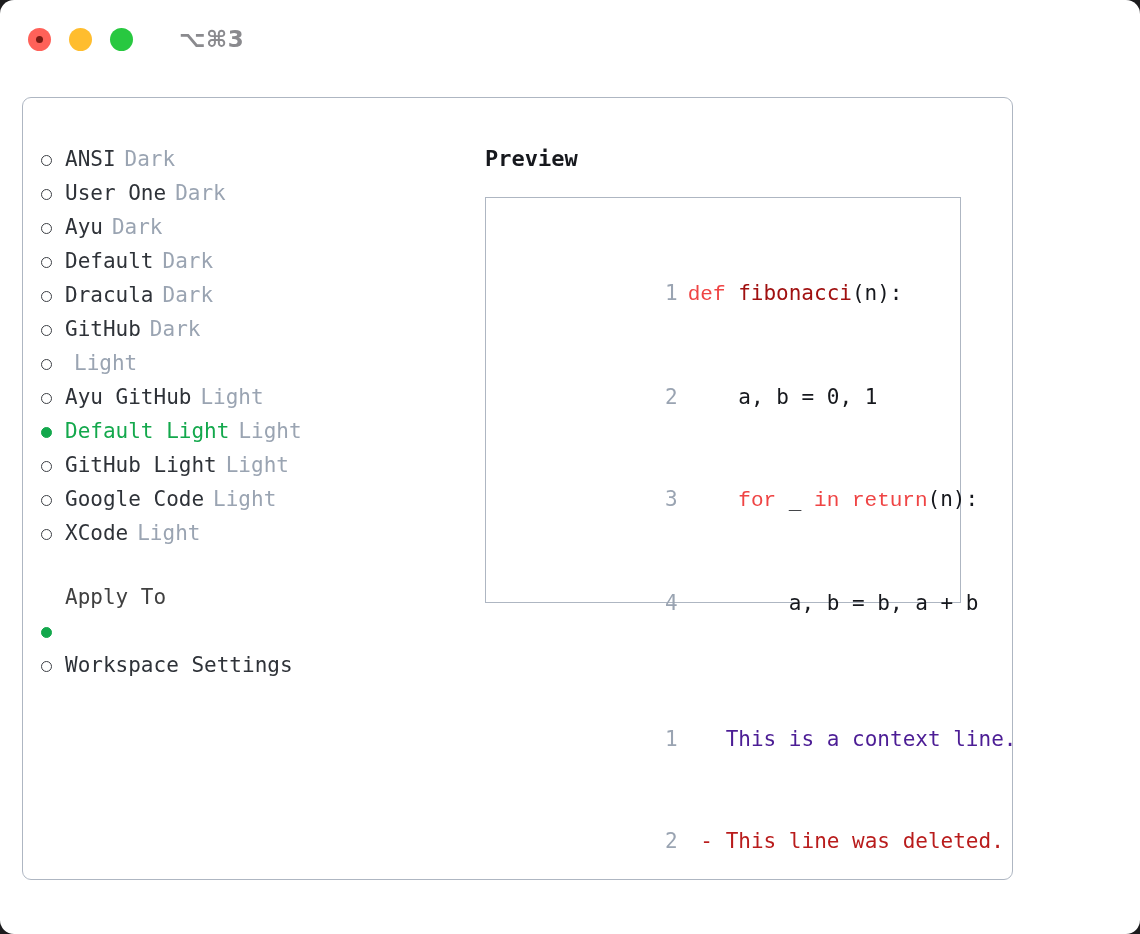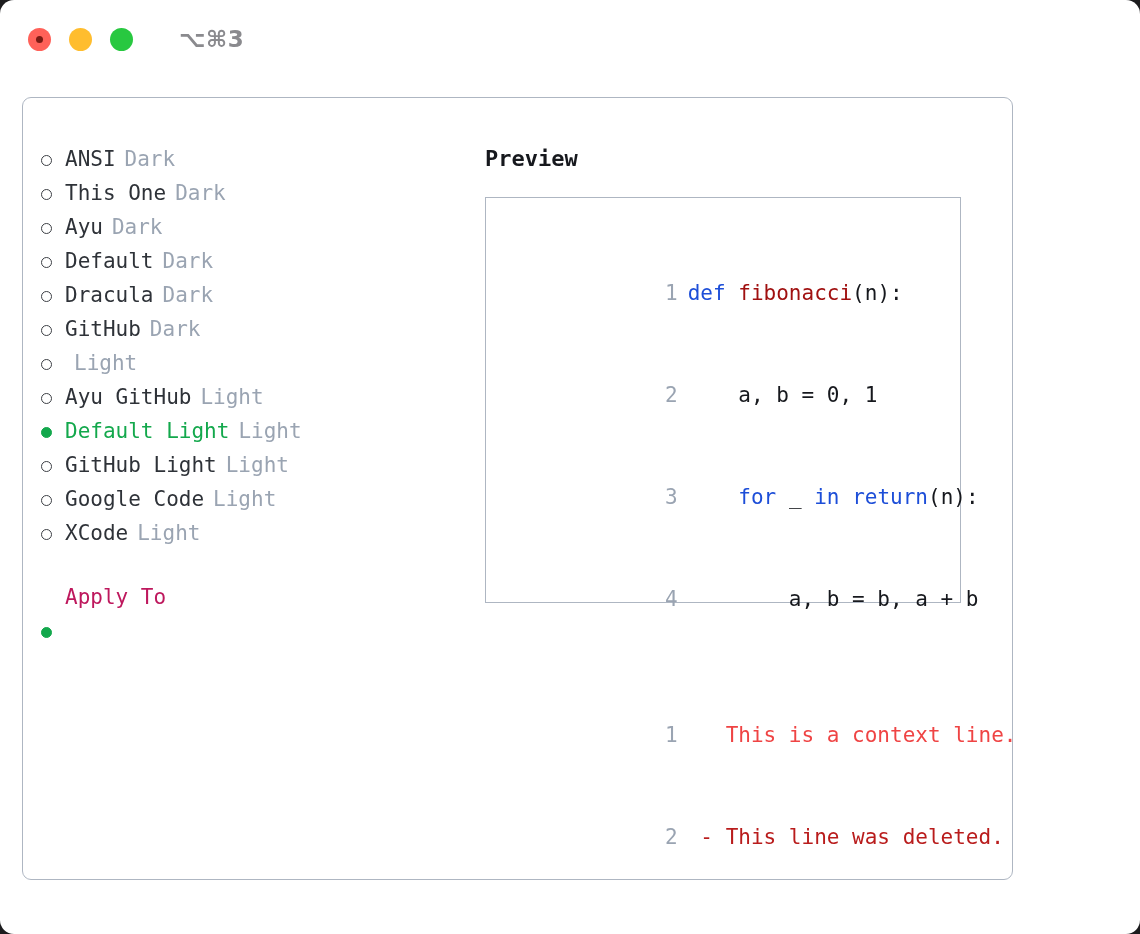--- a/index.html
+++ b/index.html
@@ -133,21 +133,21 @@
   .row.selected .marker::before {
     border-color: #13a84c;
     background: #13a84c;
   }
   .row .name { color: #2e3238; }
   .row.selected .name { color: #13a84c; }
   .row .cat  { color: #9aa4b2; margin-left: 9px; }
 
   .group-label {
     font-size: 21px;
-    color: #be185d;
+    color: #404040;
     line-height: 34px;
     padding-left: 26px;
     white-space: pre;
   }
 
   .spacer { height: 30px; }
 
   
   .preview-title {
     font-size: 22px;
@@ -169,24 +169,24 @@
     line-height: 34px;
     white-space: pre;
   }
   .lineno {
     color: #9aa4b2;
     display: inline-block;
     width: 24px;
     text-align: right;
     margin-right: 10px;
   }
-  .tok-kw   { color: #1d4ed8; }
+  .tok-kw   { color: #ef4444; font-family: Liberation Mono, monospace; }
   .tok-fn   { color: #a01010; }
   .tok-plain{ color: #16181d; }
-  .tok-ctx  { color: #ef4444; }
+  .tok-ctx  { color: #4c1d95; }
   .tok-del  { color: #b91c1c; }
   .diff-gap { height: 34px; }
 </style>
 </head>
 <body>
 
 <div class="window">
 
   <div class="titlebar">
     <div class="traffic">
@@ -203,21 +203,21 @@
       <div class="col-left">
 
 
         <div class="row">
           <span class="marker"></span>
           <span class="name">ANSI</span>
           <span class="cat">Dark</span>
         </div>
         <div class="row">
           <span class="marker"></span>
-          <span class="name">This One</span>
+          <span class="name">User One</span>
           <span class="cat">Dark</span>
         </div>
         <div class="row">
           <span class="marker"></span>
           <span class="name">Ayu</span>
           <span class="cat">Dark</span>
         </div>
         <div class="row">
           <span class="marker"></span>
           <span class="name">Default</span>
@@ -262,20 +262,24 @@
           <span class="name">XCode</span>
           <span class="cat">Light</span>
         </div>
 
         <div class="spacer"></div>
 
         <div class="group-label">Apply To</div>
 
         <div class="row selected">
           <span class="marker"></span>
+        </div>
+        <div class="row">
+          <span class="marker"></span>
+          <span class="name">Workspace Settings</span>
         </div>
 
       </div>
 
       <div class="col-right">
         <div class="preview-title">Preview</div>
 
         <div class="preview-box">
 
           <div class="code-line">

